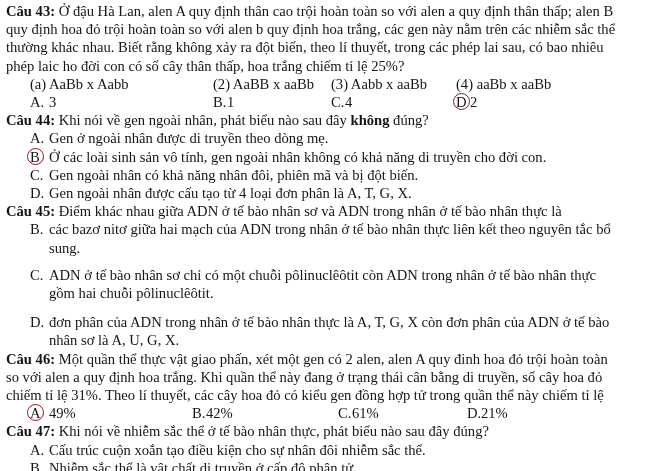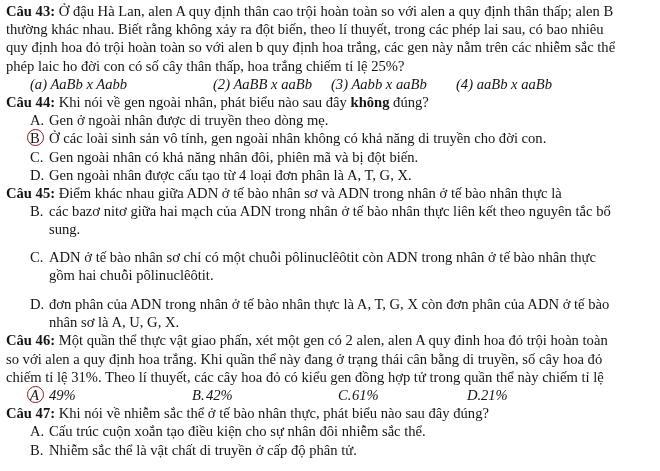--- a/index.html
+++ b/index.html
@@ -7,46 +7,52 @@
     width: 660px; height: 471px; overflow: hidden;
     font-family: "Liberation Serif", "DejaVu Serif", serif;
     font-size: 14.6px; color: #151515; line-height: 18.2px;
   }
   .page { position: relative; padding: 2px 6px 0 6px; }
   .line { white-space: nowrap; position: relative; }
   .q-label { font-weight: bold; }
   .bold { font-weight: bold; }
   .opt { padding-left: 24px; }
   .opt-row { display: flex; padding-left: 24px; }
-  .opt-row .cell { white-space: nowrap; font-style: italic; }
+  .opt-row .cell { white-space: nowrap; }
   .ind { padding-left: 43px; }
   .marker {
     display: inline-block; position: relative;
   }
   .marker.circled::before {
     content: ""; position: absolute; left: -3px; top: 0px;
     width: 15px; height: 15px; border: 1.6px solid #8a1a22; border-radius: 50%;
   }
   .letter { display: inline-block; width: 19px; }
 </style>
 </head>
 <body>
 
 <div class="page">
 
   <div>
     <div class="line"><span class="q-label">Câu 43:</span><span> Ở đậu Hà Lan, alen A quy định thân cao trội hoàn toàn so với alen a quy định thân thấp; alen B</span></div>
+    <div class="line">quy định hoa đỏ trội hoàn toàn so với alen b quy định hoa trắng, các gen này nằm trên các nhiễm sắc thể</div>
     <div class="line">thường khác nhau. Biết rằng không xảy ra đột biến, theo lí thuyết, trong các phép lai sau, có bao nhiêu</div>
-    <div class="line">quy định hoa đỏ trội hoàn toàn so với alen b quy định hoa trắng, các gen này nằm trên các nhiễm sắc thể</div>
     <div class="line">phép laic ho đời con có số cây thân thấp, hoa trắng chiếm tỉ lệ 25%?</div>
     <div class="opt-row">
       <span class="cell" style="width:183px">(a) AaBb x Aabb</span>
       <span class="cell" style="width:118px">(2) AaBB x aaBb</span>
       <span class="cell" style="width:125px">(3) Aabb x aaBb</span>
       <span class="cell">(4) aaBb x aaBb</span>
+    </div>
+    <div class="opt-row">
+      <span class="cell" style="width:183px"><span class="letter">A.</span><span>3</span></span>
+      <span class="cell" style="width:118px"><span class="letter" style="width:14px">B.</span><span>1</span></span>
+      <span class="cell" style="width:125px"><span class="letter" style="width:14px">C.</span><span>4</span></span>
+      <span class="cell"><span class="marker circled letter" style="width:14px">D</span><span>2</span></span>
     </div>
   </div>
 
   <div>
     <div class="line"><span class="q-label">Câu 44:</span><span> Khi nói về gen ngoài nhân, phát biểu nào sau đây </span><span class="bold">không</span><span> đúng?</span></div>
     <div class="line opt"><span class="letter">A.</span><span>Gen ở ngoài nhân được di truyền theo dòng mẹ.</span></div>
     <div class="line opt"><span class="marker circled letter">B</span><span>Ở các loài sinh sản vô tính, gen ngoài nhân không có khả năng di truyền cho đời con.</span></div>
     <div class="line opt"><span class="letter">C.</span><span>Gen ngoài nhân có khả năng nhân đôi, phiên mã và bị đột biến.</span></div>
     <div class="line opt"><span class="letter">D.</span><span>Gen ngoài nhân được cấu tạo từ 4 loại đơn phân là A, T, G, X.</span></div>
   </div>

